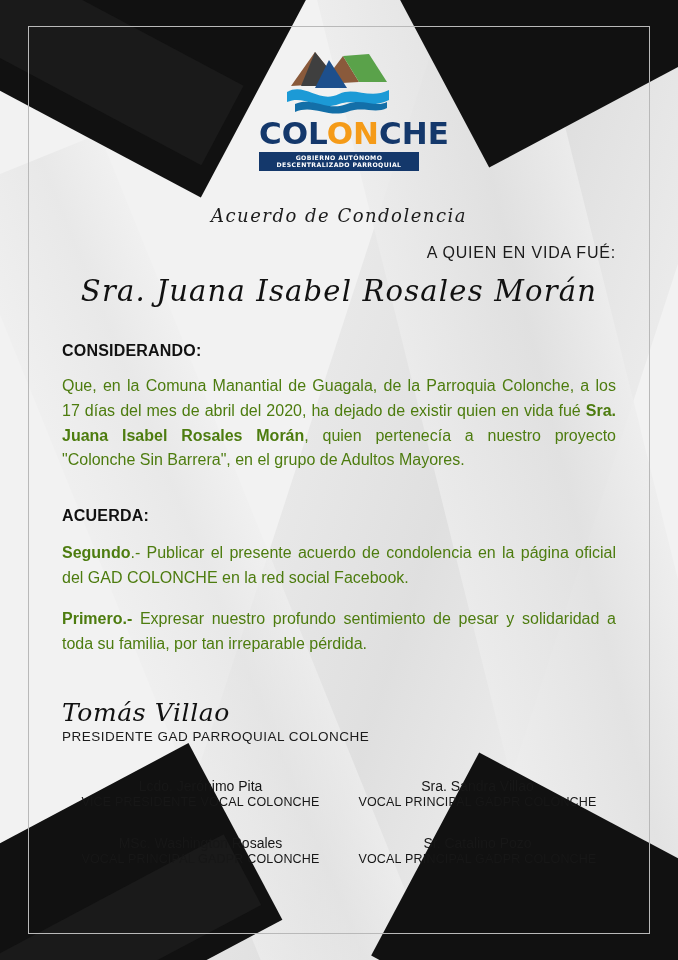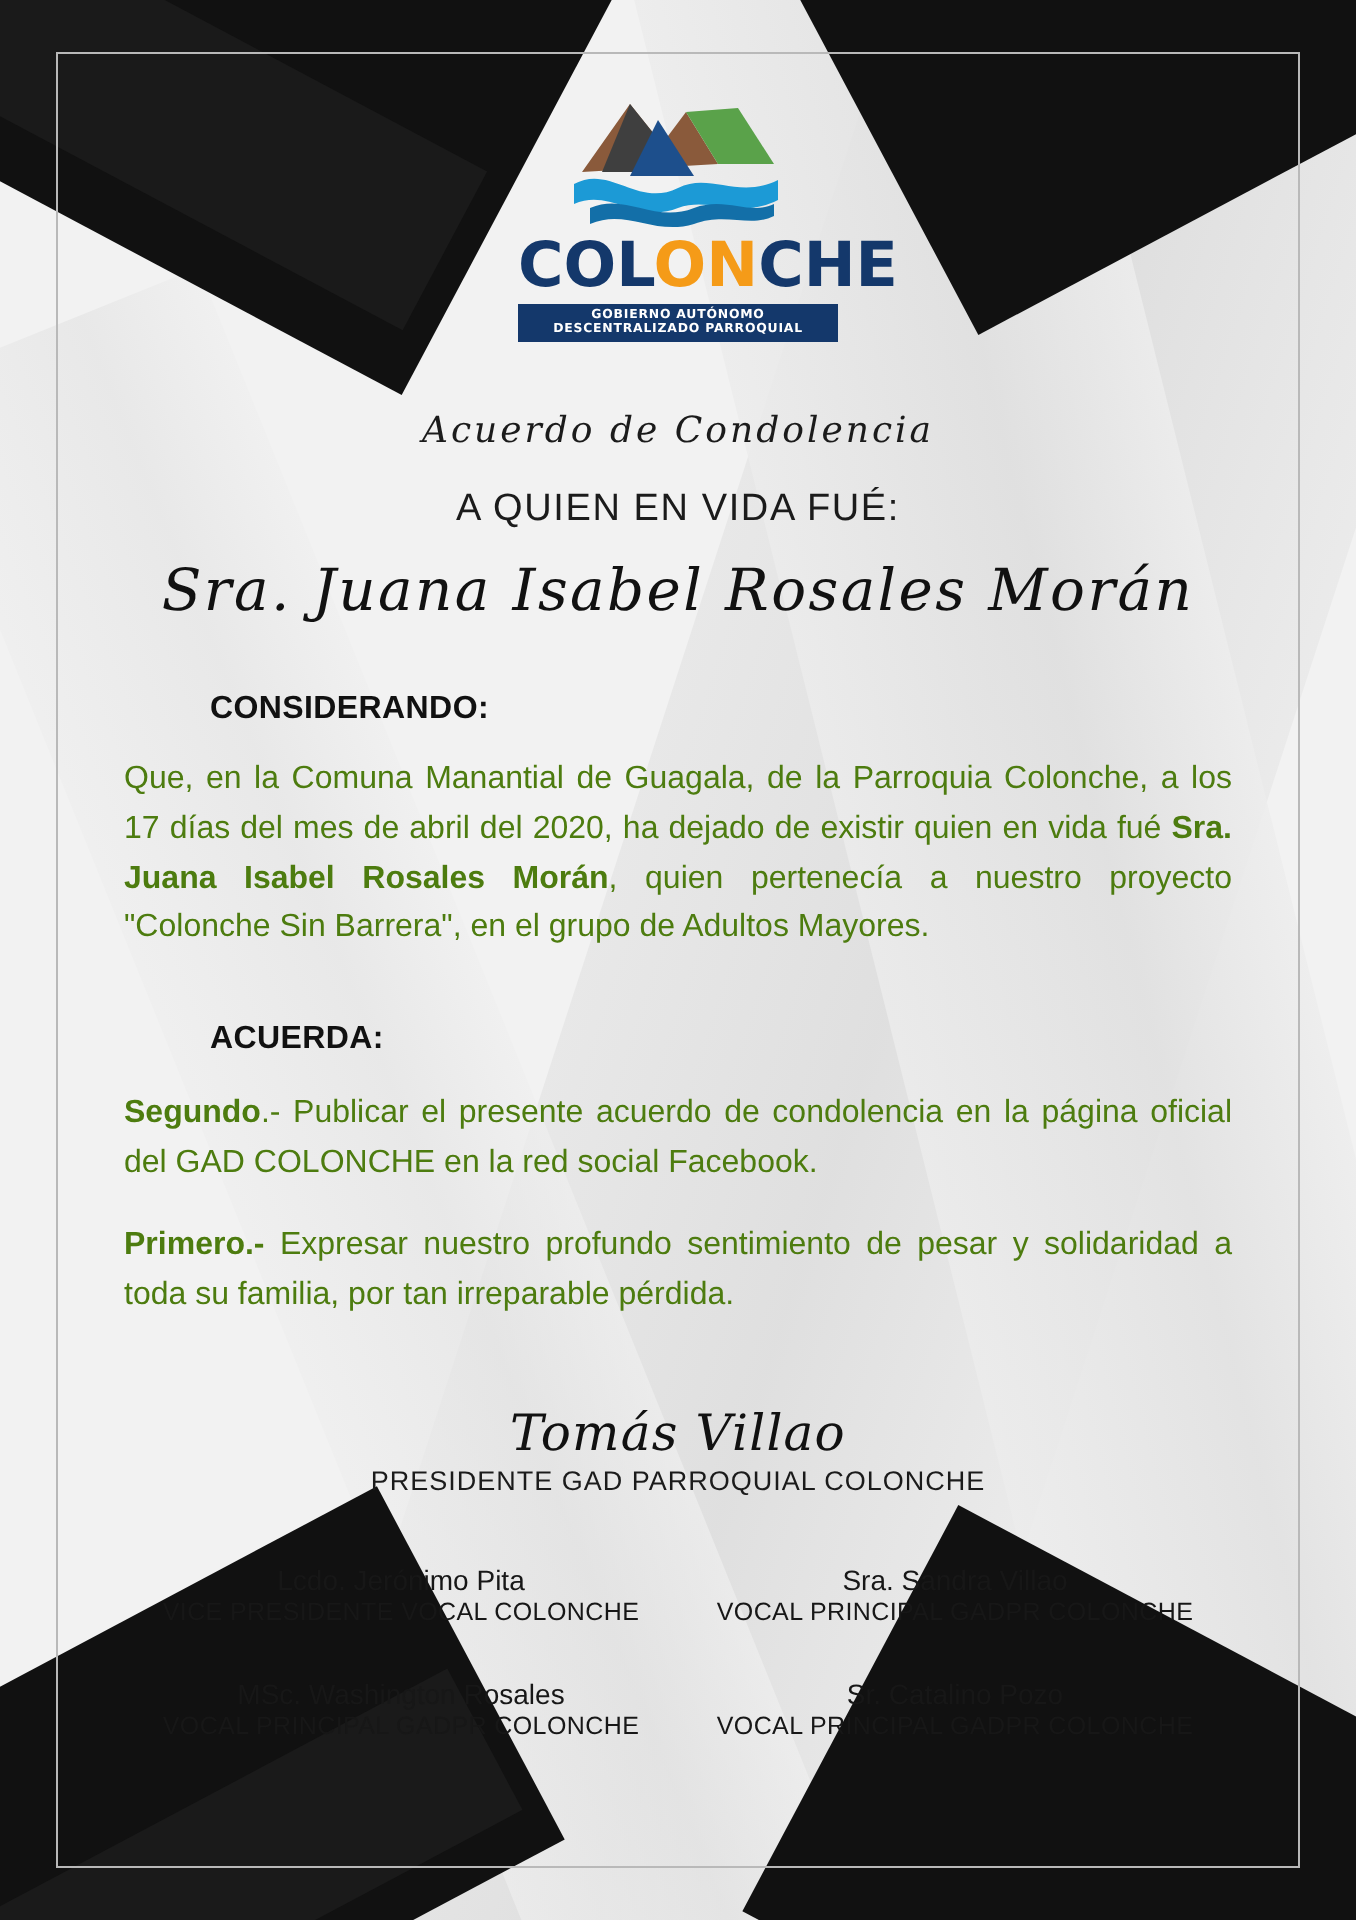--- a/index.html
+++ b/index.html
@@ -163,22 +163,22 @@
   .title-script {
     text-align: center;
     font-family: "DejaVu Serif", serif;
     font-style: italic;
     font-size: 18px;
     color: #1b1b1b;
     letter-spacing: 1.5px;
     margin-top: 34px;
   }
   .subtitle {
-    text-align: center;
-    font-size: 19px;
+    text-align: right;
+    font-size: 16px;
     letter-spacing: 0.8px;
     color: #1b1b1b;
     margin-top: 18px;
     font-family: "Liberation Sans", sans-serif;
   }
   .name-script {
     text-align: center;
     font-family: "DejaVu Serif", serif;
     font-style: italic;
     font-size: 29px;
@@ -186,37 +186,36 @@
     letter-spacing: 1.2px;
     margin-top: 12px;
   }
 
   .section-head {
     font-weight: bold;
     font-size: 16px;
     color: #111111;
     margin-top: 34px;
     letter-spacing: 0.2px;
-    margin-left: 43px;
   }
   .para {
     font-size: 16px;
     line-height: 1.55;
     color: #4d7c0f;
     margin-top: 14px;
     text-align: justify;
   }
   .para .strong-name { font-weight: bold; }
 
   .clause { margin-top: 16px; }
   .clause-label { font-weight: bold; }
 
   
   .sign-main {
-    text-align: center;
+    text-align: left;
     margin-top: 42px;
   }
   .sign-script {
     font-family: "DejaVu Serif", serif;
     font-style: italic;
     font-size: 25px;
     color: #111111;
     letter-spacing: 0.6px;
   }
   .sign-role {

